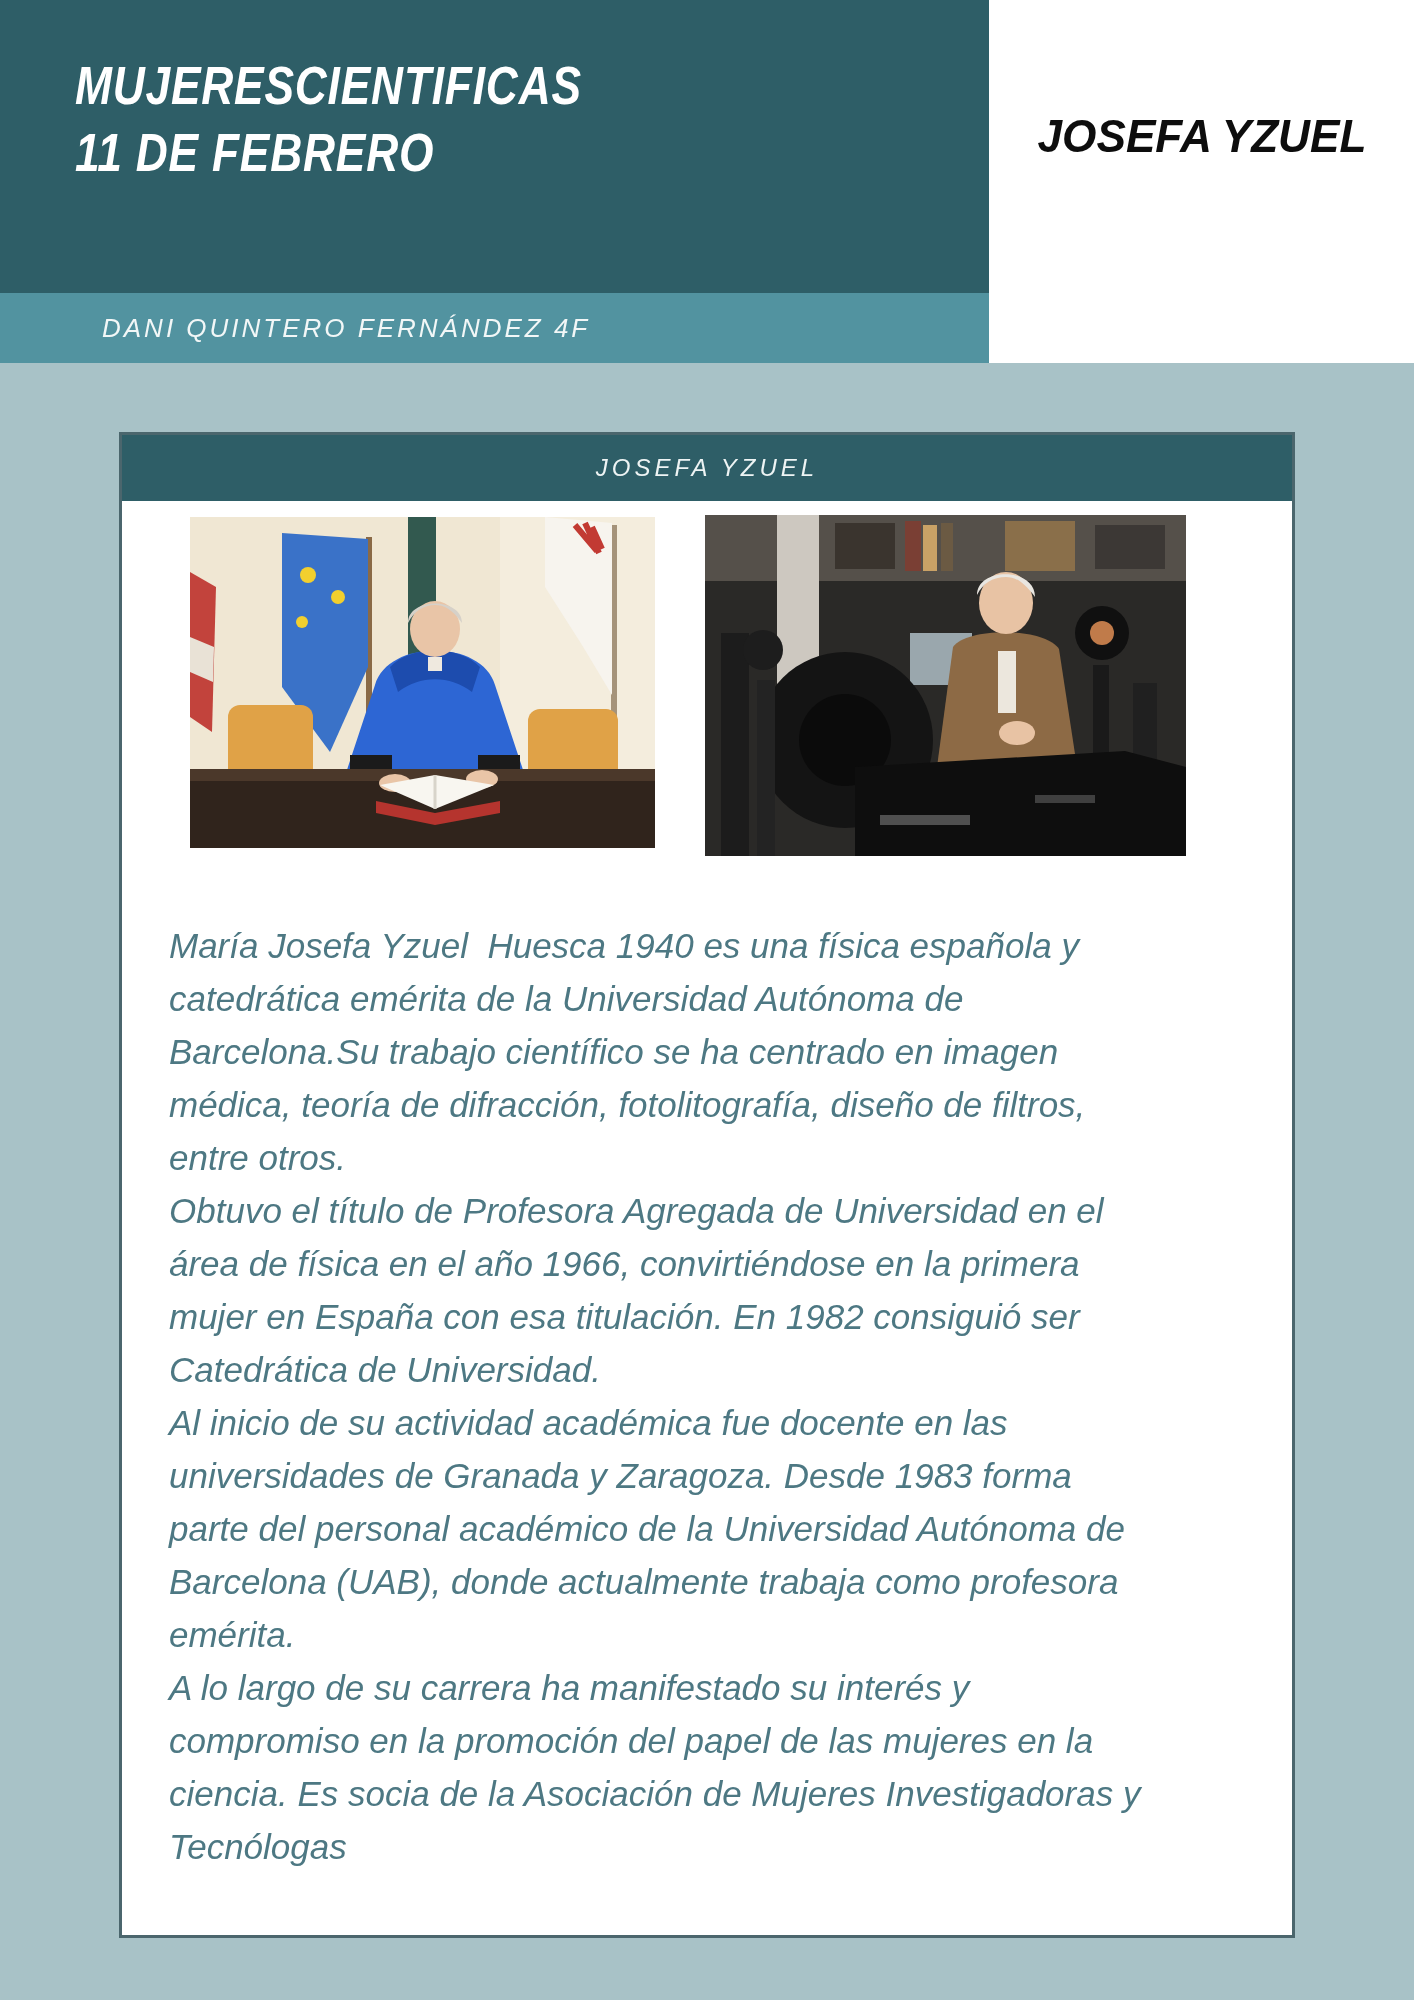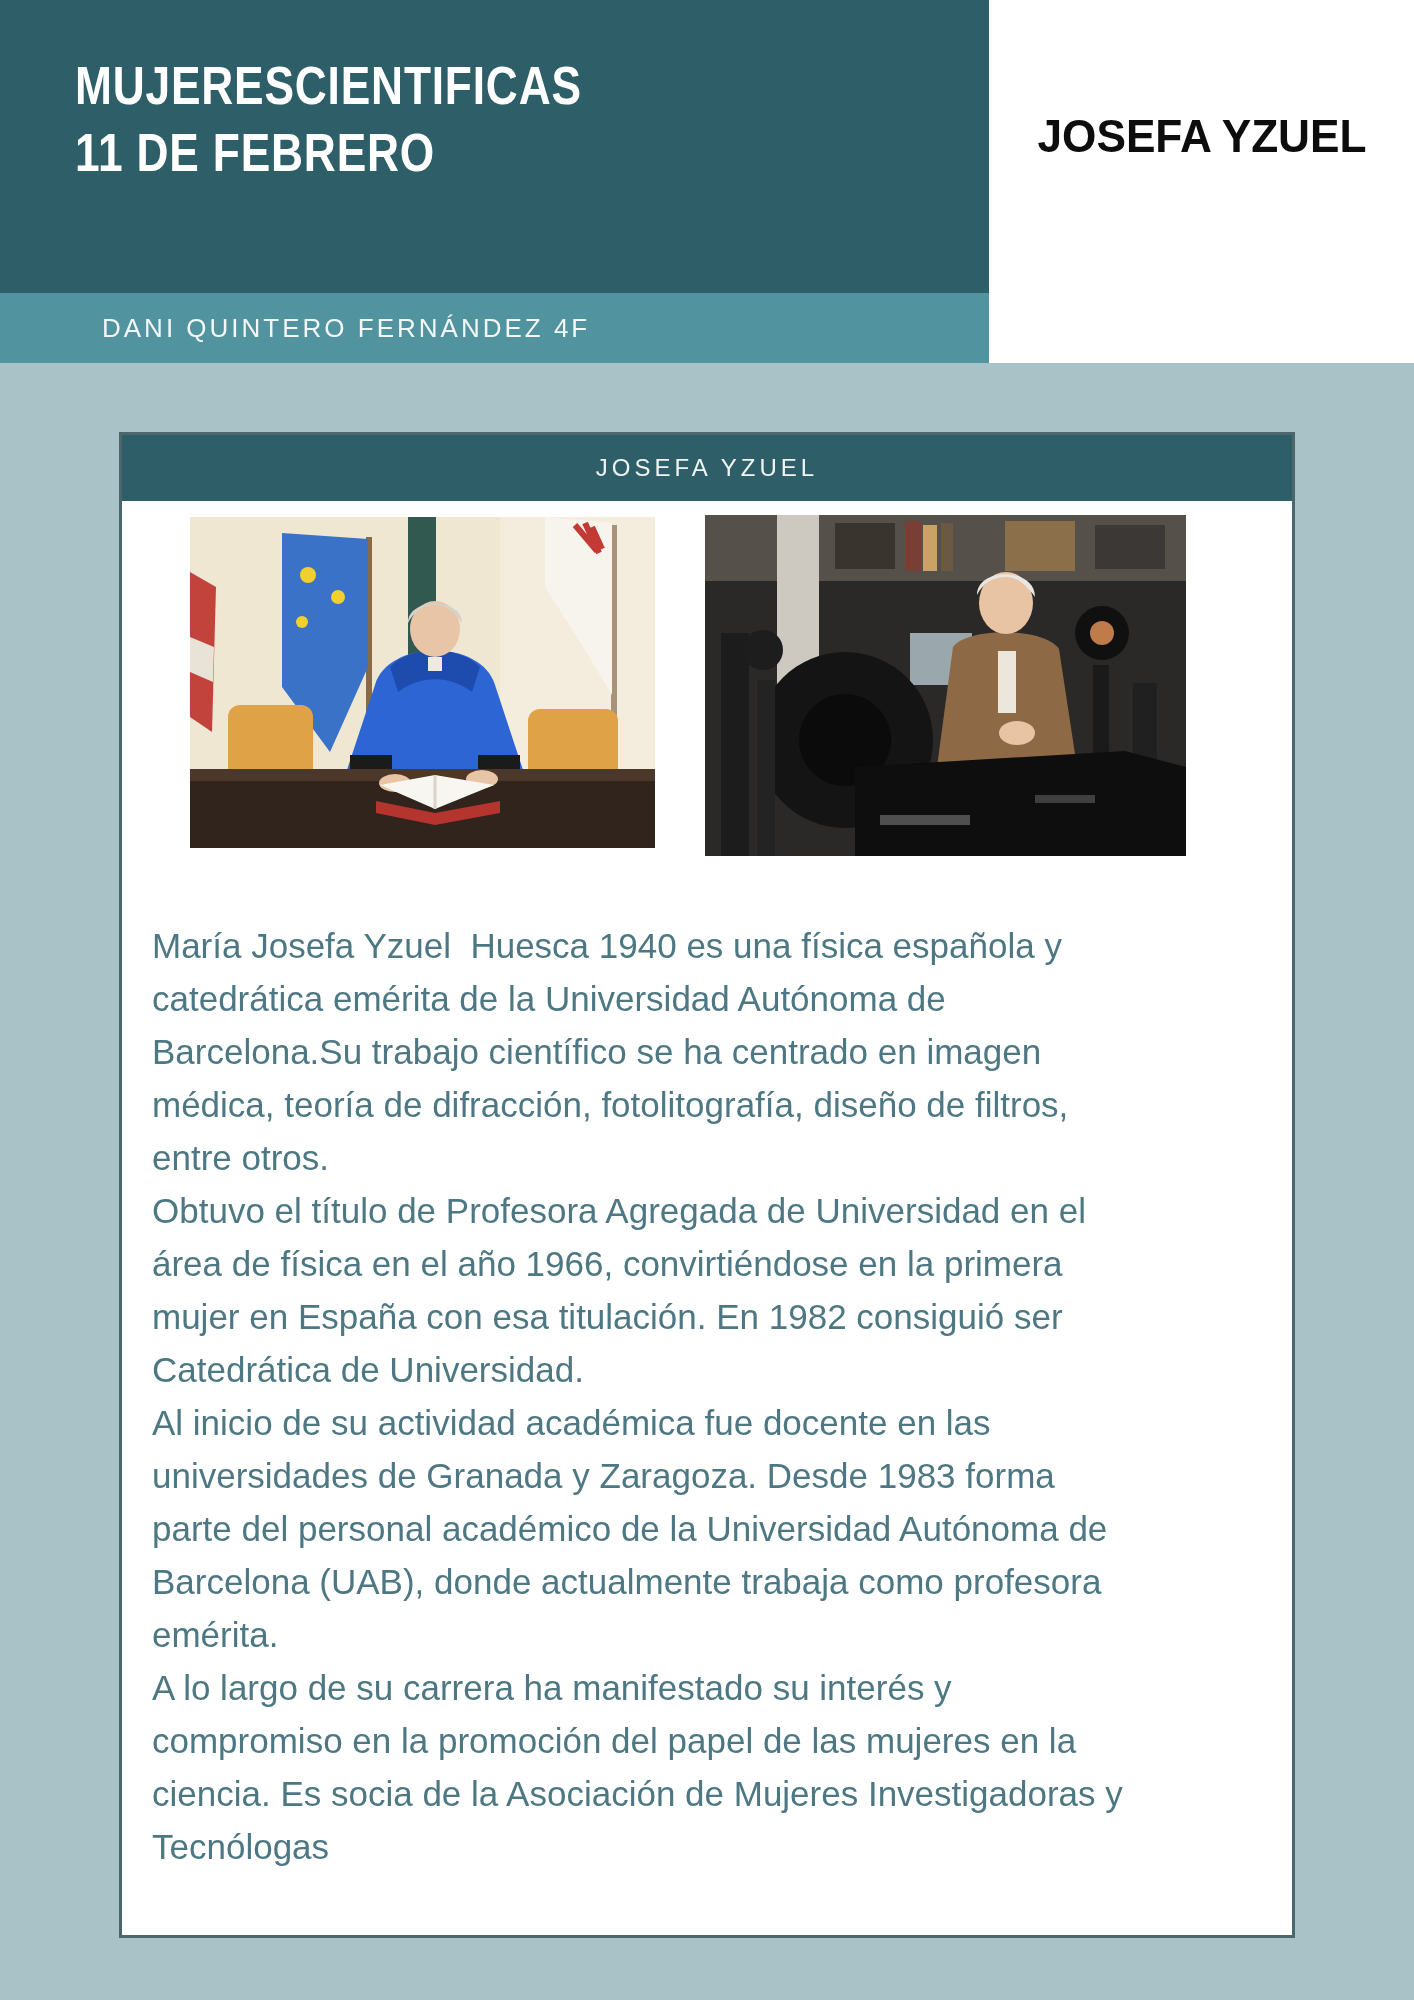--- a/index.html
+++ b/index.html
@@ -1,20 +1,20 @@
 <!DOCTYPE html>
 <html><head>
 <meta charset="utf-8">
 <style>
   * { margin:0; padding:0; box-sizing:border-box; }
   html,body { width:1414px; }
   body { font-family:"Liberation Sans", sans-serif; }
   .page {
     position:relative; width:1414px; height:2000px;
-    background:#a8c2c7; overflow:hidden;
+    background:#a8c2c7; overflow:hidden;font-style:italic;
   }
   
   .header-dark {
     position:absolute; left:0; top:0; width:989px; height:293px;
     background:#2e5e67;
   }
   .main-title {
     position:absolute; left:75px; top:52px;
     color:#ffffff; font-weight:bold; font-size:54px; line-height:67px;
     transform:scaleX(0.82); transform-origin:left top;
@@ -51,21 +51,21 @@
   .card-header-title {
     color:#eef4f4; font-size:24px; font-weight:300; letter-spacing:4px;
     white-space:nowrap;
   }
   .photos-row { position:relative; height:410px; }
   .photo { position:absolute; overflow:hidden; }
   .photo svg { display:block; width:100%; height:100%; }
   .photo-left  { left:68px;  top:16px; width:465px; height:331px; }
   .photo-right { left:583px; top:14px; width:481px; height:341px; }
   .body-text {
-    margin:8px 28px 0 30px;
+    margin:8px 28px 0 47px;
     color:#4d7883; font-size:35px; line-height:53px;
     white-space:pre-wrap;
   }
 </style>
 </head>
 <body>
 
 <div class="page">
 
   <div class="header-dark">

